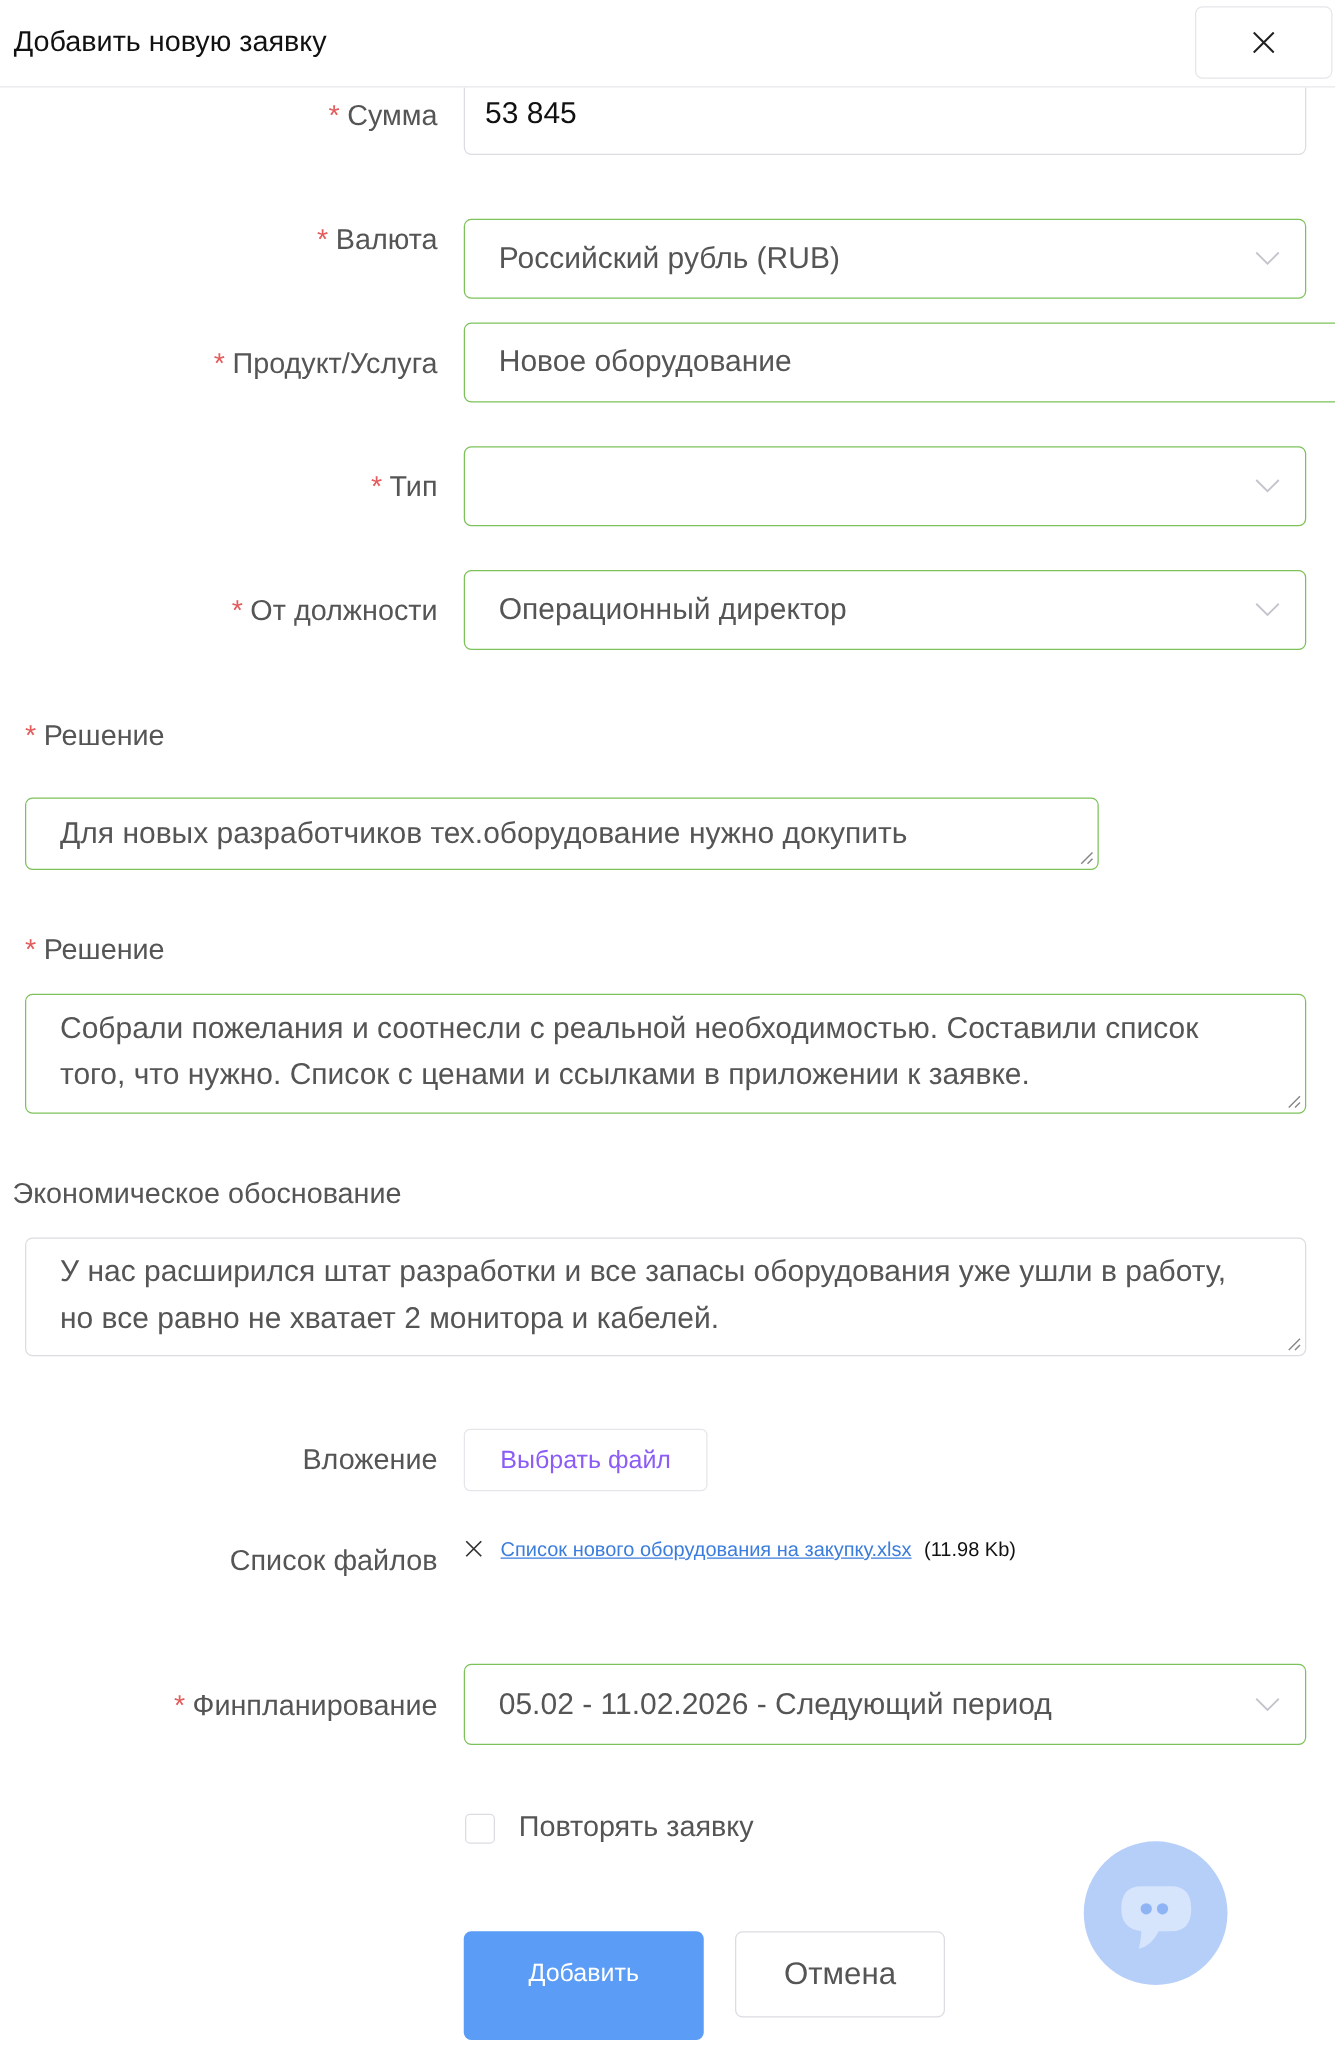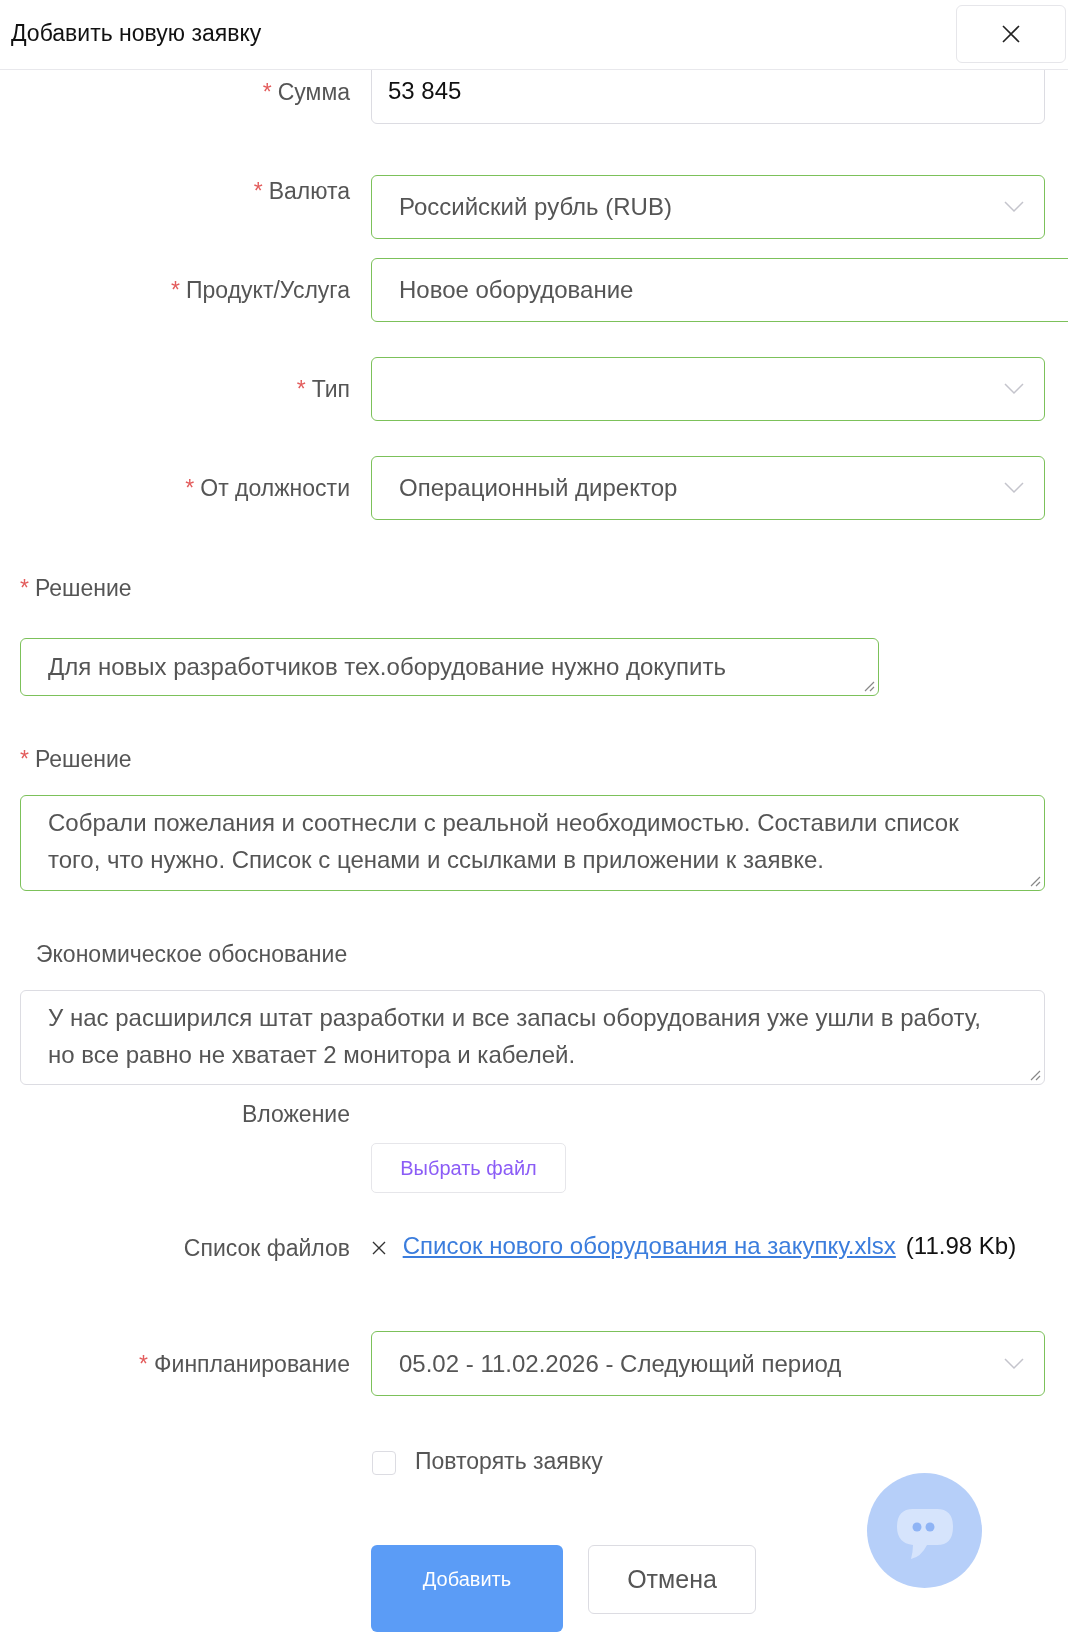--- a/index.html
+++ b/index.html
@@ -12,21 +12,21 @@
   .label { position:absolute; font-size:23px; color:#555; text-align:right; }
   .label.left { text-align:left; }
   .req { color:#e35d5d; margin-right:6px; }
   .field { position:absolute; box-sizing:border-box; border:1px solid #7cc15a; border-radius:6px; background:#fff; font-size:24px; color:#555; }
   .field.plain { border-color:#dcdce2; }
   .field .val { position:absolute; left:27px; top:50%; transform:translateY(-50%); white-space:nowrap; }
   .field .chev { position:absolute; right:20px; top:50%; transform:translateY(-50%); }
   .field.ta .val { position:static; transform:none; display:block; padding:8px 44px 0 27px; line-height:37px; white-space:normal; }
   .resize { position:absolute; right:3px; bottom:3px; }
   .file-btn { position:absolute; left:371px; top:1143px; width:195px; height:50px; box-sizing:border-box; border:1px solid #e6e6ea; border-radius:5px; background:#fff; font-size:20px; color:#8b5cf6; text-align:center; line-height:48px; cursor:pointer; }
-  .file-row { position:absolute; left:372px; top:1232px; font-size:24px; color:#111; white-space:nowrap; }
+  .file-row { position:absolute; left:372px; top:1232px; font-size:16px; color:#111; white-space:nowrap; }
   .file-row a { color:#3b7ddd; text-decoration:underline; margin-left:10px; margin-right:10px; }
   .checkbox { position:absolute; left:372px; top:1451px; width:24px; height:24px; box-sizing:border-box; border:1px solid #dcdce2; border-radius:4px; background:#fff; }
   .cb-label { position:absolute; left:415px; top:1448px; font-size:23px; color:#555; }
   .btn-primary { position:absolute; left:371px; top:1545px; width:192px; height:87px; border-radius:6px; background:#5b9cf6; color:#fff; font-size:20px; text-align:center; line-height:69px; cursor:pointer; }
   .btn-secondary { position:absolute; left:588px; top:1545px; width:168px; height:69px; box-sizing:border-box; border:1px solid #dcdce2; border-radius:6px; background:#fff; color:#555; font-size:25px; text-align:center; line-height:67px; cursor:pointer; }
   .chat-bubble { position:absolute; left:867px; top:1473px; width:115px; height:115px; border-radius:50%; background:#b6cff9; cursor:pointer; }
   .chat-bubble svg { position:absolute; left:26px; top:28px; }
 </style>
 </head>
 <body>
@@ -82,29 +82,29 @@
 </div>
 
 <div class="label left" style="left:20px; top:746px;"><span class="req">*</span><span>Решение</span></div>
 <div class="field ta" style="left:20px; top:795px; width:1025px; height:96px;">
   <span class="val">Собрали пожелания и соотнесли с реальной необходимостью. Составили список того, что нужно. Список с ценами и ссылками в приложении к заявке.</span>
   <svg class="resize" width="12" height="12" viewBox="0 0 12 12">
       <path d="M11 2L2 11M11 7L7 11" stroke="#888" stroke-width="1.2"></path>
     </svg>
 </div>
 
-<div class="label left" style="left:36px; top:941px;"><span>Экономическое обоснование</span></div>
+<div class="label left" style="left:10px; top:941px;"><span>Экономическое обоснование</span></div>
 <div class="field ta plain" style="left:20px; top:990px; width:1025px; height:95px;">
   <span class="val">У нас расширился штат разработки и все запасы оборудования уже ушли в работу, но все равно не хватает 2 монитора и кабелей.</span>
   <svg class="resize" width="12" height="12" viewBox="0 0 12 12">
       <path d="M11 2L2 11M11 7L7 11" stroke="#888" stroke-width="1.2"></path>
     </svg>
 </div>
 
-<div class="label" style="right:718px; top:1101px;"><span>Вложение</span></div>
+<div class="label" style="right:718px; top:1154px;"><span>Вложение</span></div>
 <div class="file-btn">Выбрать файл</div>
 
 <div class="label" style="right:718px; top:1235px;"><span>Список файлов</span></div>
 <div class="file-row">
   <svg width="14" height="14" viewBox="0 0 14 14" style="vertical-align:-1px;">
       <path d="M1 1L13 13M13 1L1 13" stroke="#333" stroke-width="1.4"></path>
     </svg>
   <a>Список нового оборудования на закупку.xlsx</a><span>(11.98 Kb)</span>
 </div>
 

